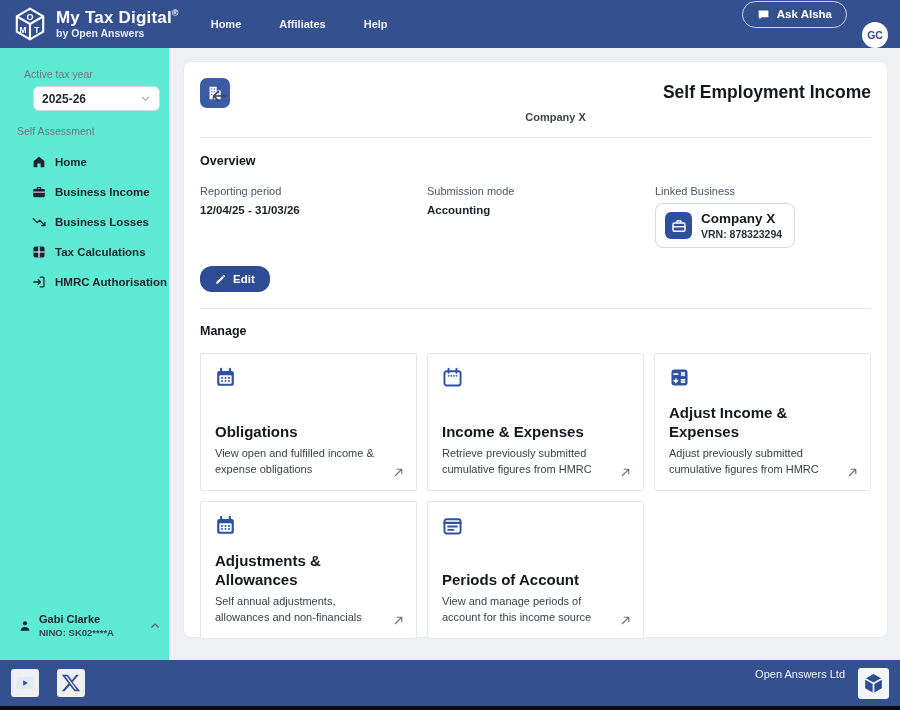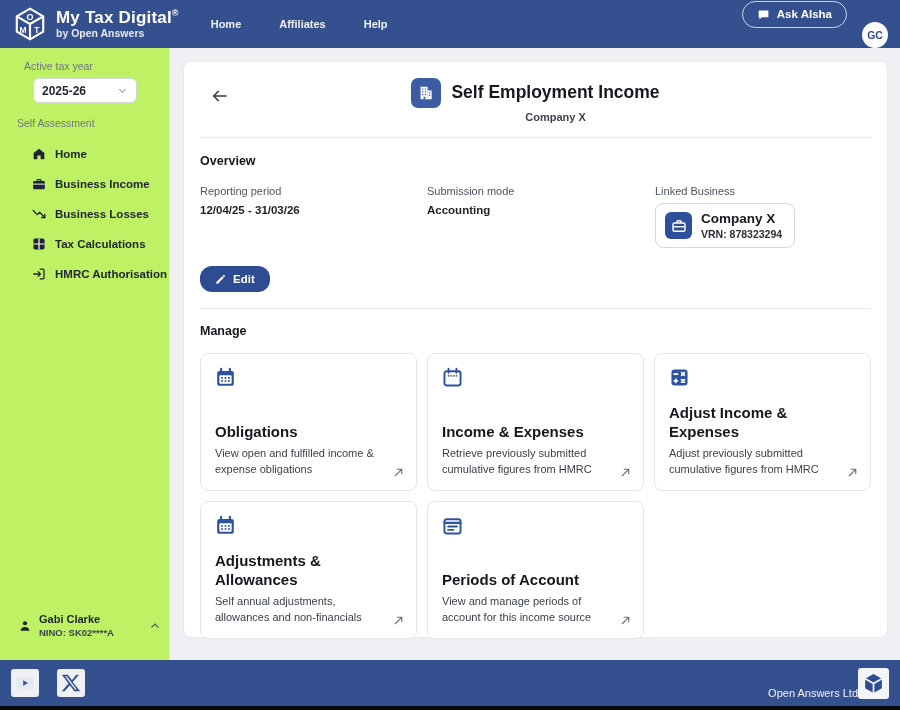--- a/index.html
+++ b/index.html
@@ -20,44 +20,44 @@
     border-radius:15px; padding:6px 14px; color:#fff; font-size:11.5px; font-weight:bold;
     background:transparent; cursor:pointer; }
   .ask-btn svg { width:13px; height:13px; }
   .avatar { width:26px; height:26px; border-radius:50%; background:#fff; color:#2d4c93;
     font-size:10.5px; font-weight:bold; display:flex; align-items:center; justify-content:center; cursor:pointer;margin-top:21px; }
 
   
   .shell { display:flex; height:612px; }
 
   
-  .sidebar { width:170px; background:#bef264; border-right:1px solid #e3e6eb; position:relative; padding-top:8px; flex:none; }
+  .sidebar { width:170px; background:#5eead4; border-right:1px solid #e3e6eb; position:relative; padding-top:16px; flex:none; }
   .side-label { color:#6f7683; font-size:10.5px; margin:4px 0 6px 24px; }
   .side-label.sa { margin:14px 0 10px 17px; }
-  .year-select { margin-left:33px; width:104px; height:25px; border:1px solid #d3d7de; border-radius:6px;
+  .year-select { margin-left:33px; width:127px; height:25px; border:1px solid #d3d7de; border-radius:6px;
     background:#fff; display:flex; align-items:center; padding:0 8px; cursor:pointer; }
   .year-select .val { font-size:12px; font-weight:bold; color:#1f2430; }
   .year-select .chev { margin-left:auto; width:11px; height:11px; color:#9aa1ac; }
   .snav-item { display:flex; align-items:center; gap:9px; height:30px; padding-left:32px; cursor:pointer; }
   .snav-item .ic { width:14px; height:14px; color:#1f2430; flex:none; display:flex; }
   .snav-item .ic svg { width:100%; height:100%; }
   .snav-item .lbl { font-size:11.5px; font-weight:bold; color:#22262e; }
   .side-user { position:absolute; left:18px; right:8px; bottom:22px; display:flex; align-items:center; cursor:pointer; }
   .side-user .uic { width:14px; height:14px; color:#1f2430; margin-right:7px; }
   .side-user .uname { font-size:11px; font-weight:bold; color:#1d2129; line-height:1.25; }
   .side-user .unino { font-size:9.5px; font-weight:bold; color:#3c4250; }
   .side-user .chev-up { margin-left:auto; width:12px; height:12px; color:#565d68; }
 
   
   .main { flex:1; padding:13px 12px 0 13px; }
   .panel { background:#fff; border:1px solid #e7e9ee; border-radius:8px; height:577px; padding:0 16px; position:relative; }
 
   .panel-head { position:relative; padding:16px 0 14px; border-bottom:1px solid #e7e9ee; }
   .back-btn { position:absolute; left:10px; top:24px; width:20px; height:20px; color:#3a3f49; cursor:pointer; background:none; border:none; padding:0; }
-  .head-center { display:flex; align-items:center; justify-content:center; gap:10px; }
+  .head-center { display:flex; align-items:center; justify-content:space-between; gap:10px; }
   .head-icon { width:30px; height:30px; border-radius:7px; background:#3c5ca3; color:#fff; display:flex; align-items:center; justify-content:center; flex:none; }
   .head-icon svg { width:20px; height:20px; }
   .head-title { font-size:17.5px; font-weight:bold; color:#15181e; line-height:1.1; }
   .head-sub { text-align:center; font-size:11px; font-weight:bold; color:#3c4250; margin-top:3px; margin-left:40px; }
 
   .sec-heading { font-size:12.5px; font-weight:bold; color:#15181e; }
   .overview { padding-top:16px; }
   .ov-grid { display:grid; grid-template-columns:227px 228px 1fr; margin-top:17px; align-items:start; }
   .ov-label { font-size:11px; color:#4b5563; }
   .ov-value { font-size:11.5px; font-weight:bold; color:#1c2027; margin-top:7px; }
@@ -69,35 +69,35 @@
   .lb-vrn { font-size:10.5px; font-weight:bold; color:#2a2f38; margin-top:1px; }
 
   .edit-btn { margin-top:18px; display:inline-flex; align-items:center; gap:7px; background:#2d4c93; color:#fff;
     border:none; border-radius:12px; padding:7px 15px; font-size:11.5px; font-weight:bold;
     font-family:"Liberation Sans", sans-serif; cursor:pointer; }
   .edit-btn svg { width:11px; height:11px; }
 
   .divider { border-top:1px solid #e7e9ee; margin-top:16px; }
   .manage { padding-top:15px; }
   .manage-grid { display:grid; grid-template-columns:repeat(3,1fr); gap:10px; margin-top:15px; }
-  .mcard { border:1px solid #e3e6eb; border-radius:8px; background:#fff; min-height:138px;
+  .mcard { border:1px solid #e3e6eb; border-radius:2px; background:#fff; min-height:138px;
     padding:13px 14px 13px; position:relative; display:flex; flex-direction:column; cursor:pointer; }
   .mcard .cic { width:21px; height:21px; color:#2e51a0; }
   .mcard .cic svg { width:100%; height:100%; }
   .mcard .bottom { margin-top:auto; }
   .mcard .ctitle { font-size:15px; font-weight:bold; color:#15181e; line-height:1.25; margin-bottom:5px; max-width:185px; }
   .mcard .cdesc { font-size:11px; color:#3a404c; line-height:1.4; padding-right:26px; }
   .mcard .diag { position:absolute; right:11px; bottom:11px; width:13px; height:13px; color:#6b7280; }
 
   
   .footer { height:46px; background:#35508f; display:flex; align-items:center; padding:0 11px; }
   .soc { width:28px; height:28px; border-radius:3px; background:#eef0f4; display:flex; align-items:center;
     justify-content:center; margin-right:18px; cursor:pointer; }
   .soc svg { width:22px; height:22px; }
-  .foot-right { margin-left:auto; display:flex; align-items:flex-end; }
+  .foot-right { margin-left:auto; display:flex; align-items:flex-start; gap:13px; }
   .foot-company { color:#f1f3f9; font-size:11px; }
   .foot-logo { width:31px; height:31px; border-radius:3px; background:#f2f4f8; color:#2d4c93;
     display:flex; align-items:center; justify-content:center; cursor:pointer; }
   .foot-logo svg { width:23px; height:23px; }
   .bottom-strip { height:4px; background:#0b0b0c; }
 </style>
 </head>
 <body>
 
 <header class="topbar">

